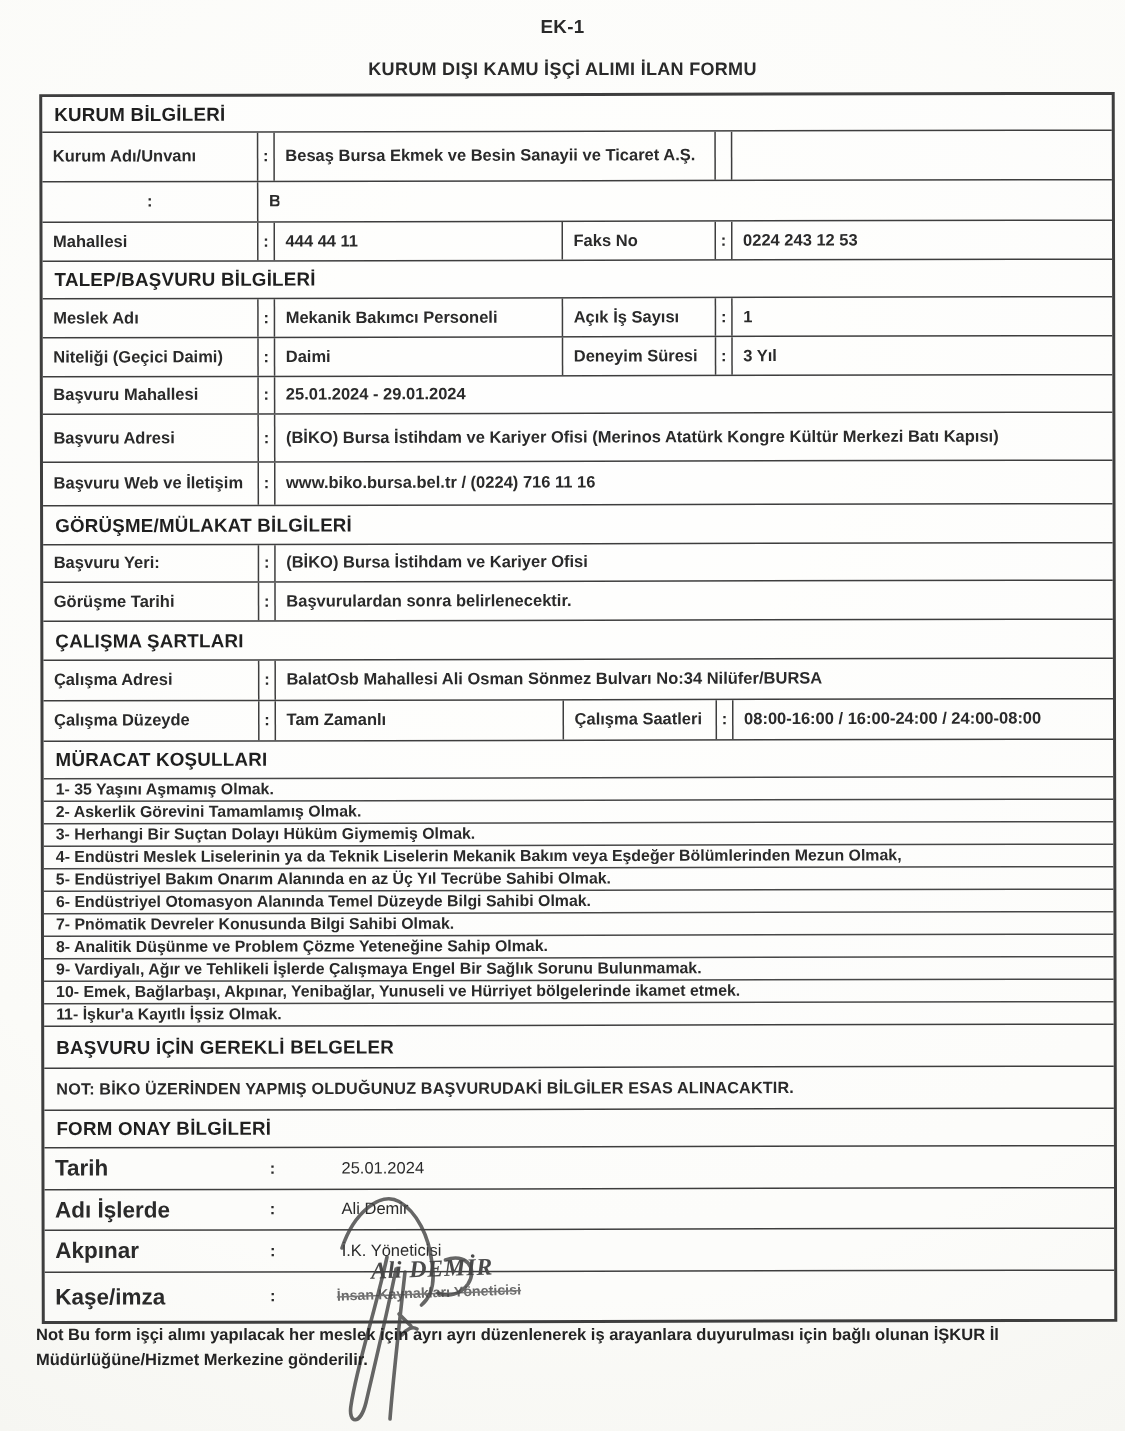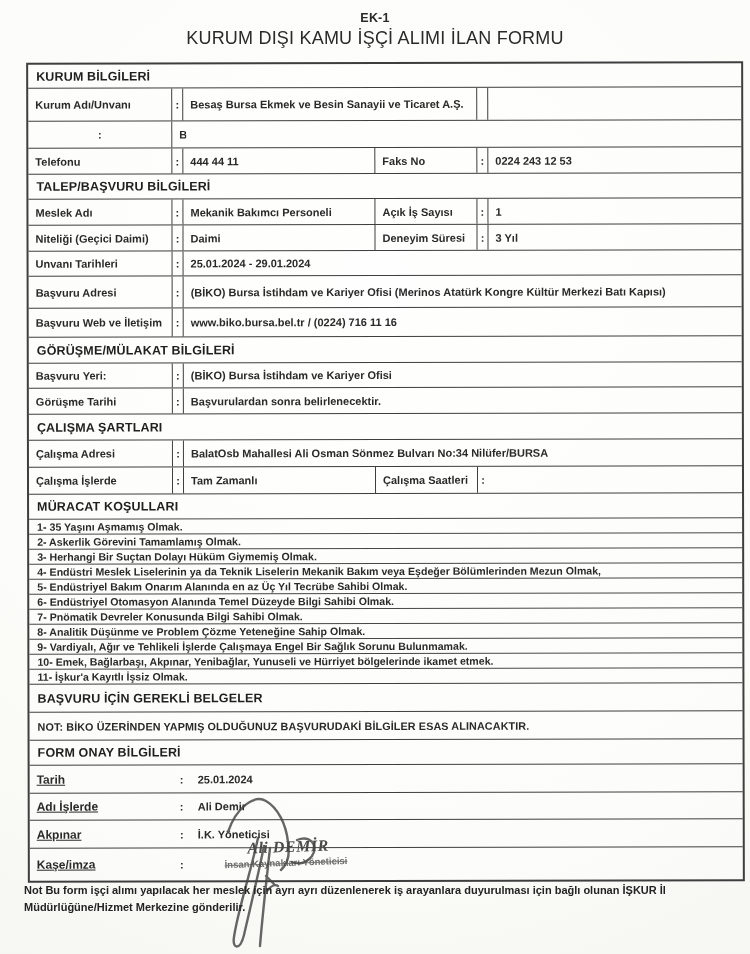--- a/index.html
+++ b/index.html
@@ -11,21 +11,21 @@
   body{margin:0;background:#ffffff;}
   .page{
     position:relative;width:750px;height:954px;overflow:hidden;
     background:var(--paper);
     background-image:radial-gradient(circle at 50% 30%, #fefefd 0%, #fbfbf8 70%, #f6f6f2 100%);
     font-family:"Liberation Sans",sans-serif;color:var(--ink);
   }
   .scan{position:absolute;inset:0;filter:blur(.2px);}
   .doc-title{position:absolute;top:11px;left:0;width:750px;text-align:center;}
   .t1{font-size:12.5px;font-weight:700;letter-spacing:.2px;}
-  .t2{font-size:18px;font-weight:400;letter-spacing:.2px;margin-top:3px;}
+  .t2{font-size:12px;font-weight:700;letter-spacing:.2px;margin-top:14px;}
 
   .form-table{
     position:absolute;left:27px;top:62px;width:717px;
     border:2px solid var(--line);
     background:rgba(255,255,255,.35);
     transform:rotate(-0.12deg);
   }
   .row{display:grid;border-top:1.4px solid var(--line);}
   .form-table > .row:first-child{border-top:none;}
   .g1{grid-template-columns:143px 11px 1fr;}
@@ -34,23 +34,23 @@
   .full{grid-template-columns:1fr;}
   .cell{display:flex;align-items:center;padding:2px 7px;min-width:0;}
   .cell + .cell{border-left:1.4px solid var(--line);}
   .sec{font-size:12.5px;font-weight:700;letter-spacing:.15px;padding:4px 8px;color:#1f1f1f;}
   .lbl,.val{font-size:11px;font-weight:600;white-space:nowrap;overflow:hidden;}
   .colon{padding:2px 1px;justify-content:center;font-size:11px;font-weight:600;}
   .item-row{border-top:1.1px solid #474747;}
   .item{font-size:10.6px;font-weight:600;padding:1px 8px;white-space:nowrap;overflow:hidden;}
   .note{font-size:10.8px;font-weight:600;letter-spacing:.1px;padding:5px 8px;}
   .onay-row{display:flex;align-items:center;}
-  .onay-label{width:144px;padding-left:7px;font-size:12px;font-weight:600;text-decoration:underline;}
+  .onay-label{width:144px;padding-left:7px;font-size:15px;font-weight:600;}
   .onay-colon{width:16px;text-align:center;font-size:11px;font-weight:600;}
-  .onay-value{padding-left:8px;font-size:11px;font-weight:700;}
+  .onay-value{padding-left:8px;font-size:11px;font-weight:400;margin-left:30px;}
   .h23{min-height:23px}.h25{min-height:25px}.h26{min-height:26px}.h27{min-height:27px}
   .h28{min-height:28px}.h29{min-height:29px}.h32{min-height:32px}.h33{min-height:33px}
   .h15{min-height:15px}
 
   .footnote{
     position:absolute;left:24px;top:882px;width:702px;
     font-size:11px;font-weight:600;line-height:1.5;color:#232323;
   }
 
   .stamp-name{
@@ -86,21 +86,21 @@
       <div class="cell colon">:</div>
       <div class="cell val">Besaş Bursa Ekmek ve Besin Sanayii ve Ticaret A.Ş.</div>
       <div class="cell"></div>
       <div class="cell"></div>
     </div>
     <div class="row g1 h27">
       <div class="cell colon">:</div>
       <div class="cell val">BalatOsb Mahallesi Ali Osman Sönmez Bulvarı No:34 Nilüfer/BURSA</div>
     </div>
     <div class="row g2 h26">
-      <div class="cell lbl">Telefonu</div>
+      <div class="cell lbl">Mahallesi</div>
       <div class="cell colon">:</div>
       <div class="cell val">444 44 11</div>
       <div class="cell lbl">Faks No</div>
       <div class="cell colon">:</div>
       <div class="cell val">0224 243 12 53</div>
     </div>
 
     <div class="row full h25">
       <div class="cell sec">TALEP/BAŞVURU BİLGİLERİ</div>
     </div>
@@ -114,21 +114,21 @@
     </div>
     <div class="row g2 h26">
       <div class="cell lbl">Niteliği (Geçici Daimi)</div>
       <div class="cell colon">:</div>
       <div class="cell val">Daimi</div>
       <div class="cell lbl">Deneyim Süresi</div>
       <div class="cell colon">:</div>
       <div class="cell val">3 Yıl</div>
     </div>
     <div class="row g1 h25">
-      <div class="cell lbl">Unvanı Tarihleri</div>
+      <div class="cell lbl">Başvuru Mahallesi</div>
       <div class="cell colon">:</div>
       <div class="cell val">25.01.2024 - 29.01.2024</div>
     </div>
     <div class="row g1 h32">
       <div class="cell lbl">Başvuru Adresi</div>
       <div class="cell colon">:</div>
       <div class="cell val">(BİKO) Bursa İstihdam ve Kariyer Ofisi (Merinos Atatürk Kongre Kültür Merkezi Batı Kapısı)</div>
     </div>
     <div class="row g1 h29">
       <div class="cell lbl">Başvuru Web ve İletişim</div>
@@ -152,25 +152,26 @@
 
     <div class="row full h26">
       <div class="cell sec">ÇALIŞMA ŞARTLARI</div>
     </div>
     <div class="row g1 h27">
       <div class="cell lbl">Çalışma Adresi</div>
       <div class="cell colon">:</div>
       <div class="cell val">BalatOsb Mahallesi Ali Osman Sönmez Bulvarı No:34 Nilüfer/BURSA</div>
     </div>
     <div class="row g2 h27">
-      <div class="cell lbl">Çalışma İşlerde</div>
+      <div class="cell lbl">Çalışma Düzeyde</div>
       <div class="cell colon">:</div>
       <div class="cell val">Tam Zamanlı</div>
       <div class="cell lbl">Çalışma Saatleri</div>
       <div class="cell colon">:</div>
+      <div class="cell val">08:00-16:00 / 16:00-24:00 / 24:00-08:00</div>
     </div>
 
     <div class="row full h25">
       <div class="cell sec">MÜRACAT KOŞULLARI</div>
     </div>
     <div class="row full item-row h15">
       <div class="cell item">1- 35 Yaşını Aşmamış Olmak.</div>
     </div>
     <div class="row full item-row h15">
       <div class="cell item">2- Askerlik Görevini Tamamlamış Olmak.</div>

